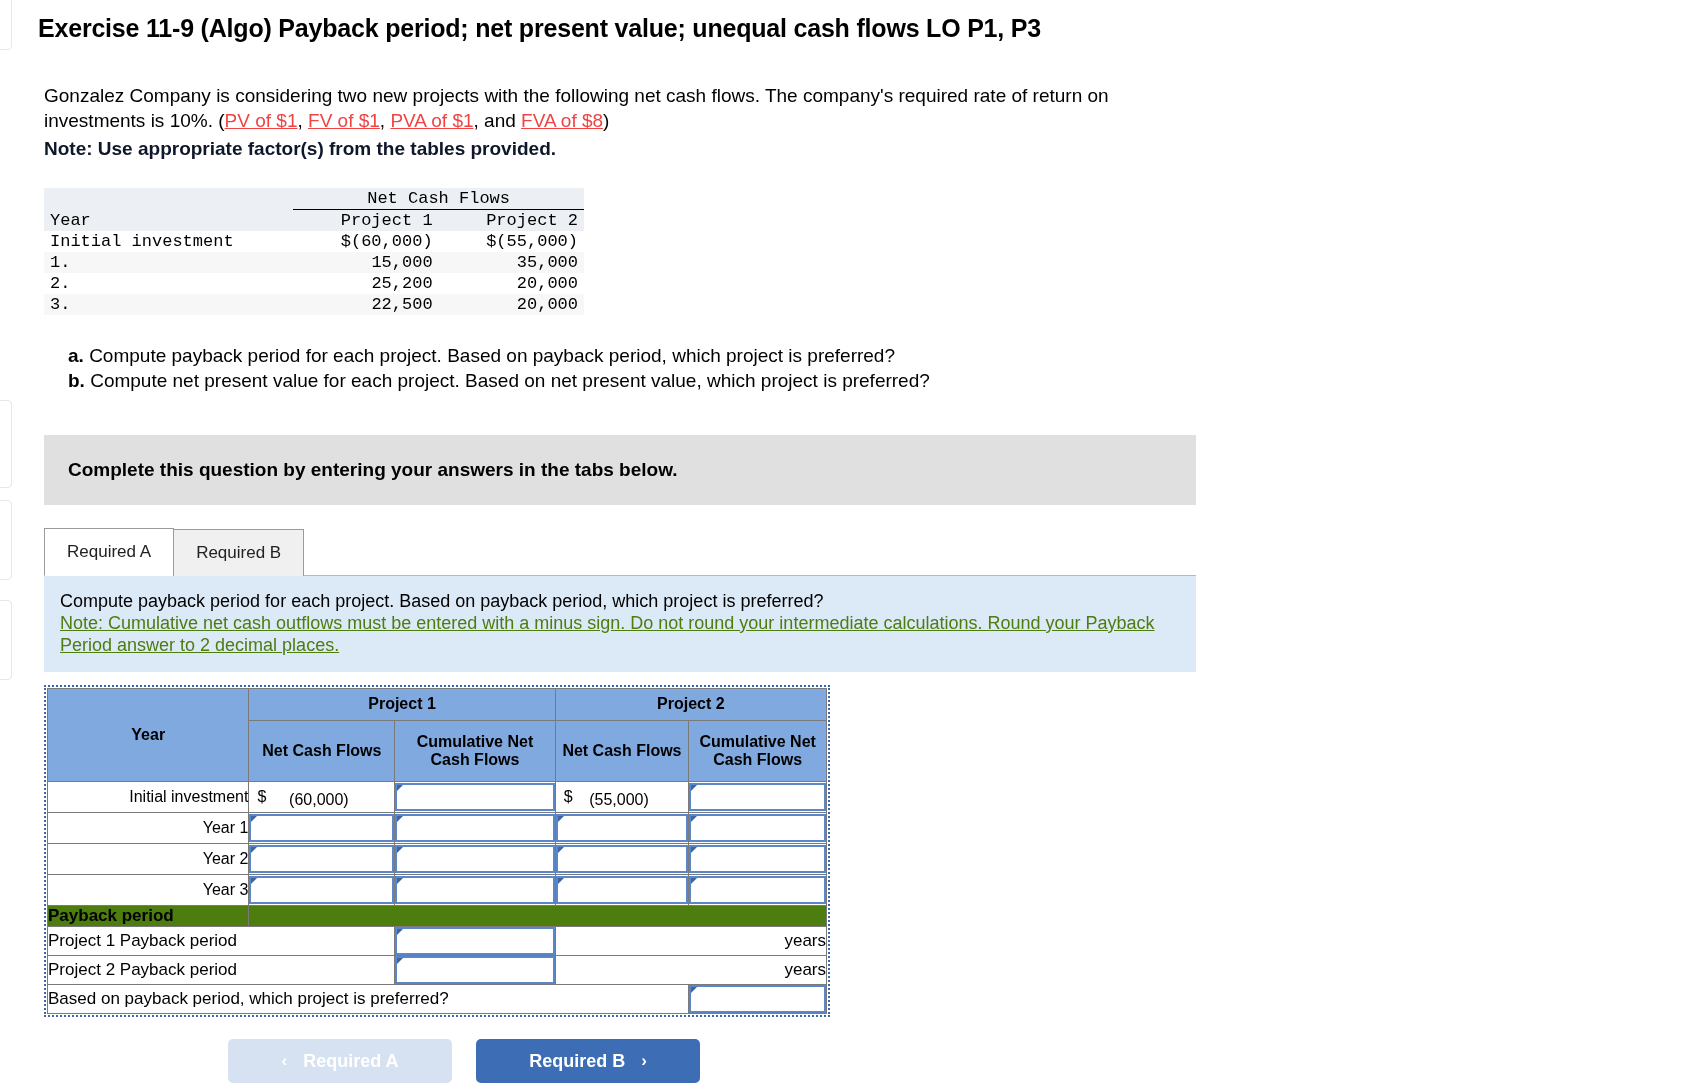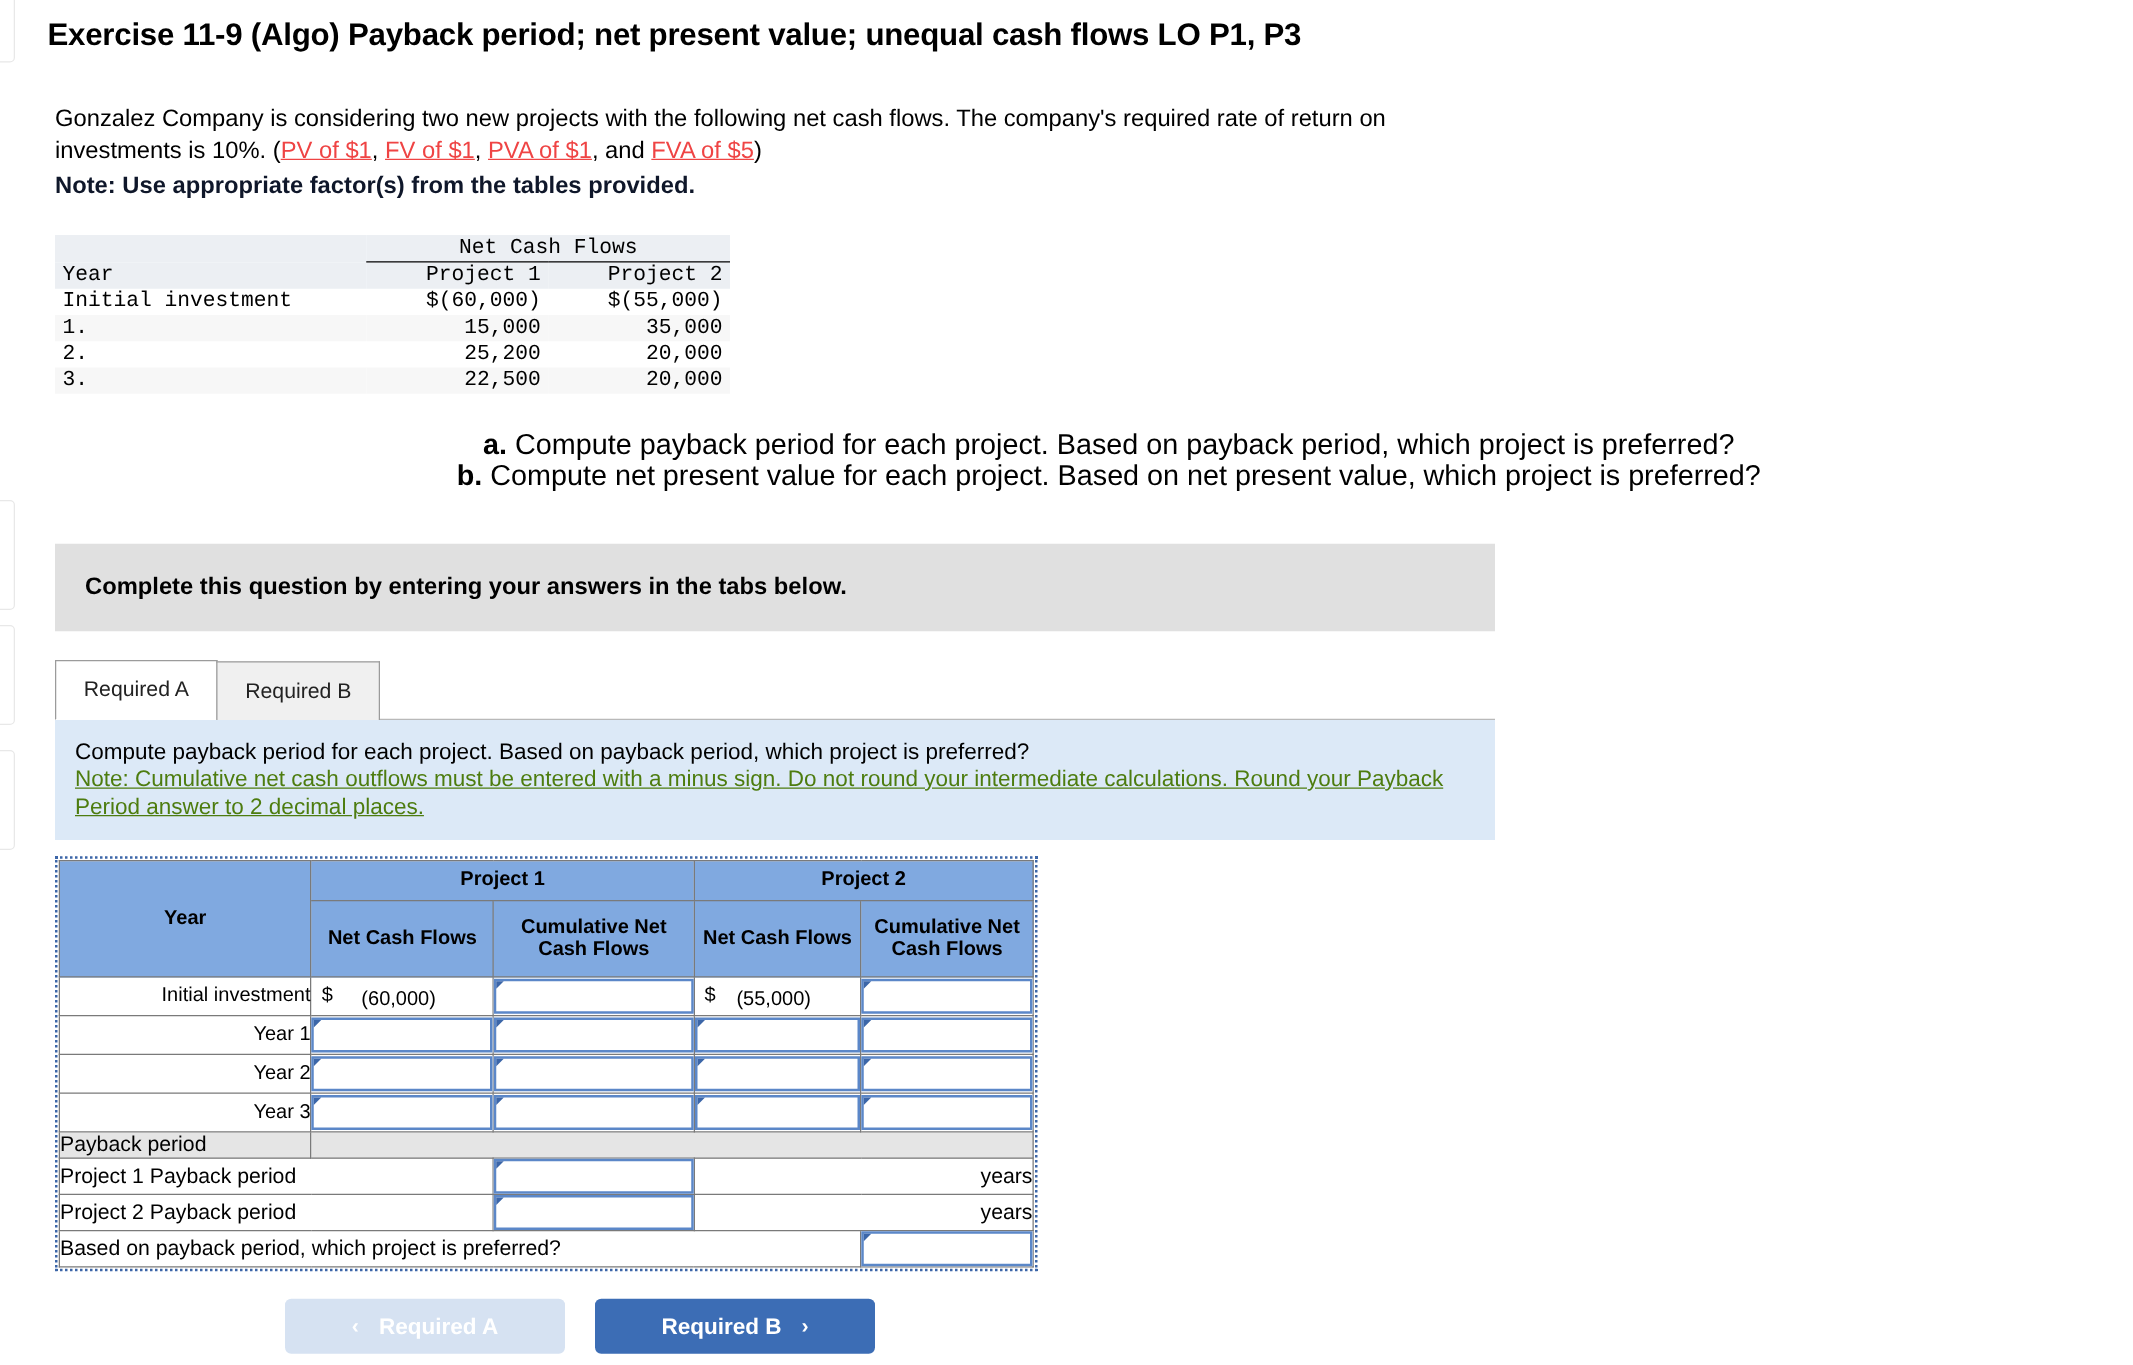--- a/index.html
+++ b/index.html
@@ -42,21 +42,21 @@
   }
   table.nc td, table.nc th { padding: 1px 6px; font-weight: normal; white-space: pre; }
   .nc .shade { background: #eceff3; }
   .nc .shade2 { background: #f7f7f7; }
   .nc .grp { text-align: center; border-bottom: 1px solid #000; }
   .nc .num { text-align: right; }
   .nc .lbl { text-align: left; width: 240px; }
   .nc .colw { width: 140px; }
 
   
-  .ab { padding: 28px 0 0 68px; font-size: 23px; line-height: 25px; text-align: center; }
+  .ab { padding: 28px 0 0 68px; font-size: 19px; line-height: 25px; }
   .ab b { font-weight: bold; }
 
   
   .banner {
     margin: 42px 0 0 44px; width: 1152px; height: 70px; background: #e0e0e0;
     display: flex; align-items: center; padding-left: 24px;
     font-size: 19px; font-weight: bold;
   }
 
   
@@ -97,21 +97,21 @@
   .incell { padding: 2px 1px; }
   .inbox {
     border: 2px solid #5b87c8; background: #fff; height: 28px; width: 100%;
     position: relative;
   }
   .inbox::before {
     content: ""; position: absolute; left: 0px; top: 0px;
     border-left: 6px solid #3c66a8; border-bottom: 6px solid transparent;
     width: 0; height: 0;
   }
-  .band { background: #e5e5e5; font-weight: normal; }
+  .band { background: #4d7c0f; font-weight: bold; }
   .band-lbl { text-align: left; padding: 6px 0 6px 8px; font-size: 17px; }
   .plainlbl { text-align: left; padding: 6px 0 6px 8px; font-size: 17px; }
   .units { text-align: right; padding-left: 8px; font-size: 17px; }
 
   
   .footer { margin-top: 22px; display: flex; justify-content: center; gap: 24px; width: 840px; margin-left: 44px; }
   .btn { font-size: 18px; font-weight: bold; border: none; border-radius: 5px;
          height: 44px; width: 224px; display: flex; align-items: center; justify-content: center; gap: 16px; }
   .btn-prev { background: #d6e2f2; color: #ffffff; }
   .btn-next { background: #3c6db5; color: #ffffff; }
@@ -124,21 +124,21 @@
 <div class="edge-artifact edge-b"></div>
 <div class="edge-artifact edge-c"></div>
 <div class="edge-artifact edge-d"></div>
 
 <div class="page">
 
   <div class="title">Exercise 11-9 (Algo) Payback period; net present value; unequal cash flows LO P1, P3</div>
 
   <div class="intro">
     <span>Gonzalez Company is considering two new projects with the following net cash flows. The company's required rate of return on</span><br>
-    <span>investments is 10%. (</span><a href="#">PV of $1</a><span>, </span><a href="#">FV of $1</a><span>, </span><a href="#">PVA of $1</a><span>, and </span><a href="#">FVA of $5</a><span>)</span>
+    <span>investments is 10%. (</span><a href="#">PV of $1</a><span>, </span><a href="#">FV of $1</a><span>, </span><a href="#">PVA of $1</a><span>, and </span><a href="#">FVA of $8</a><span>)</span>
     <span class="note-red">Note: Use appropriate factor(s) from the tables provided.</span>
   </div>
 
   <div class="nc-wrap">
     <table class="nc">
       <tbody>
           <tr class="shade">
         <td class="lbl"></td>
         <td class="grp colw" colspan="2">Net Cash Flows</td>
       </tr>

